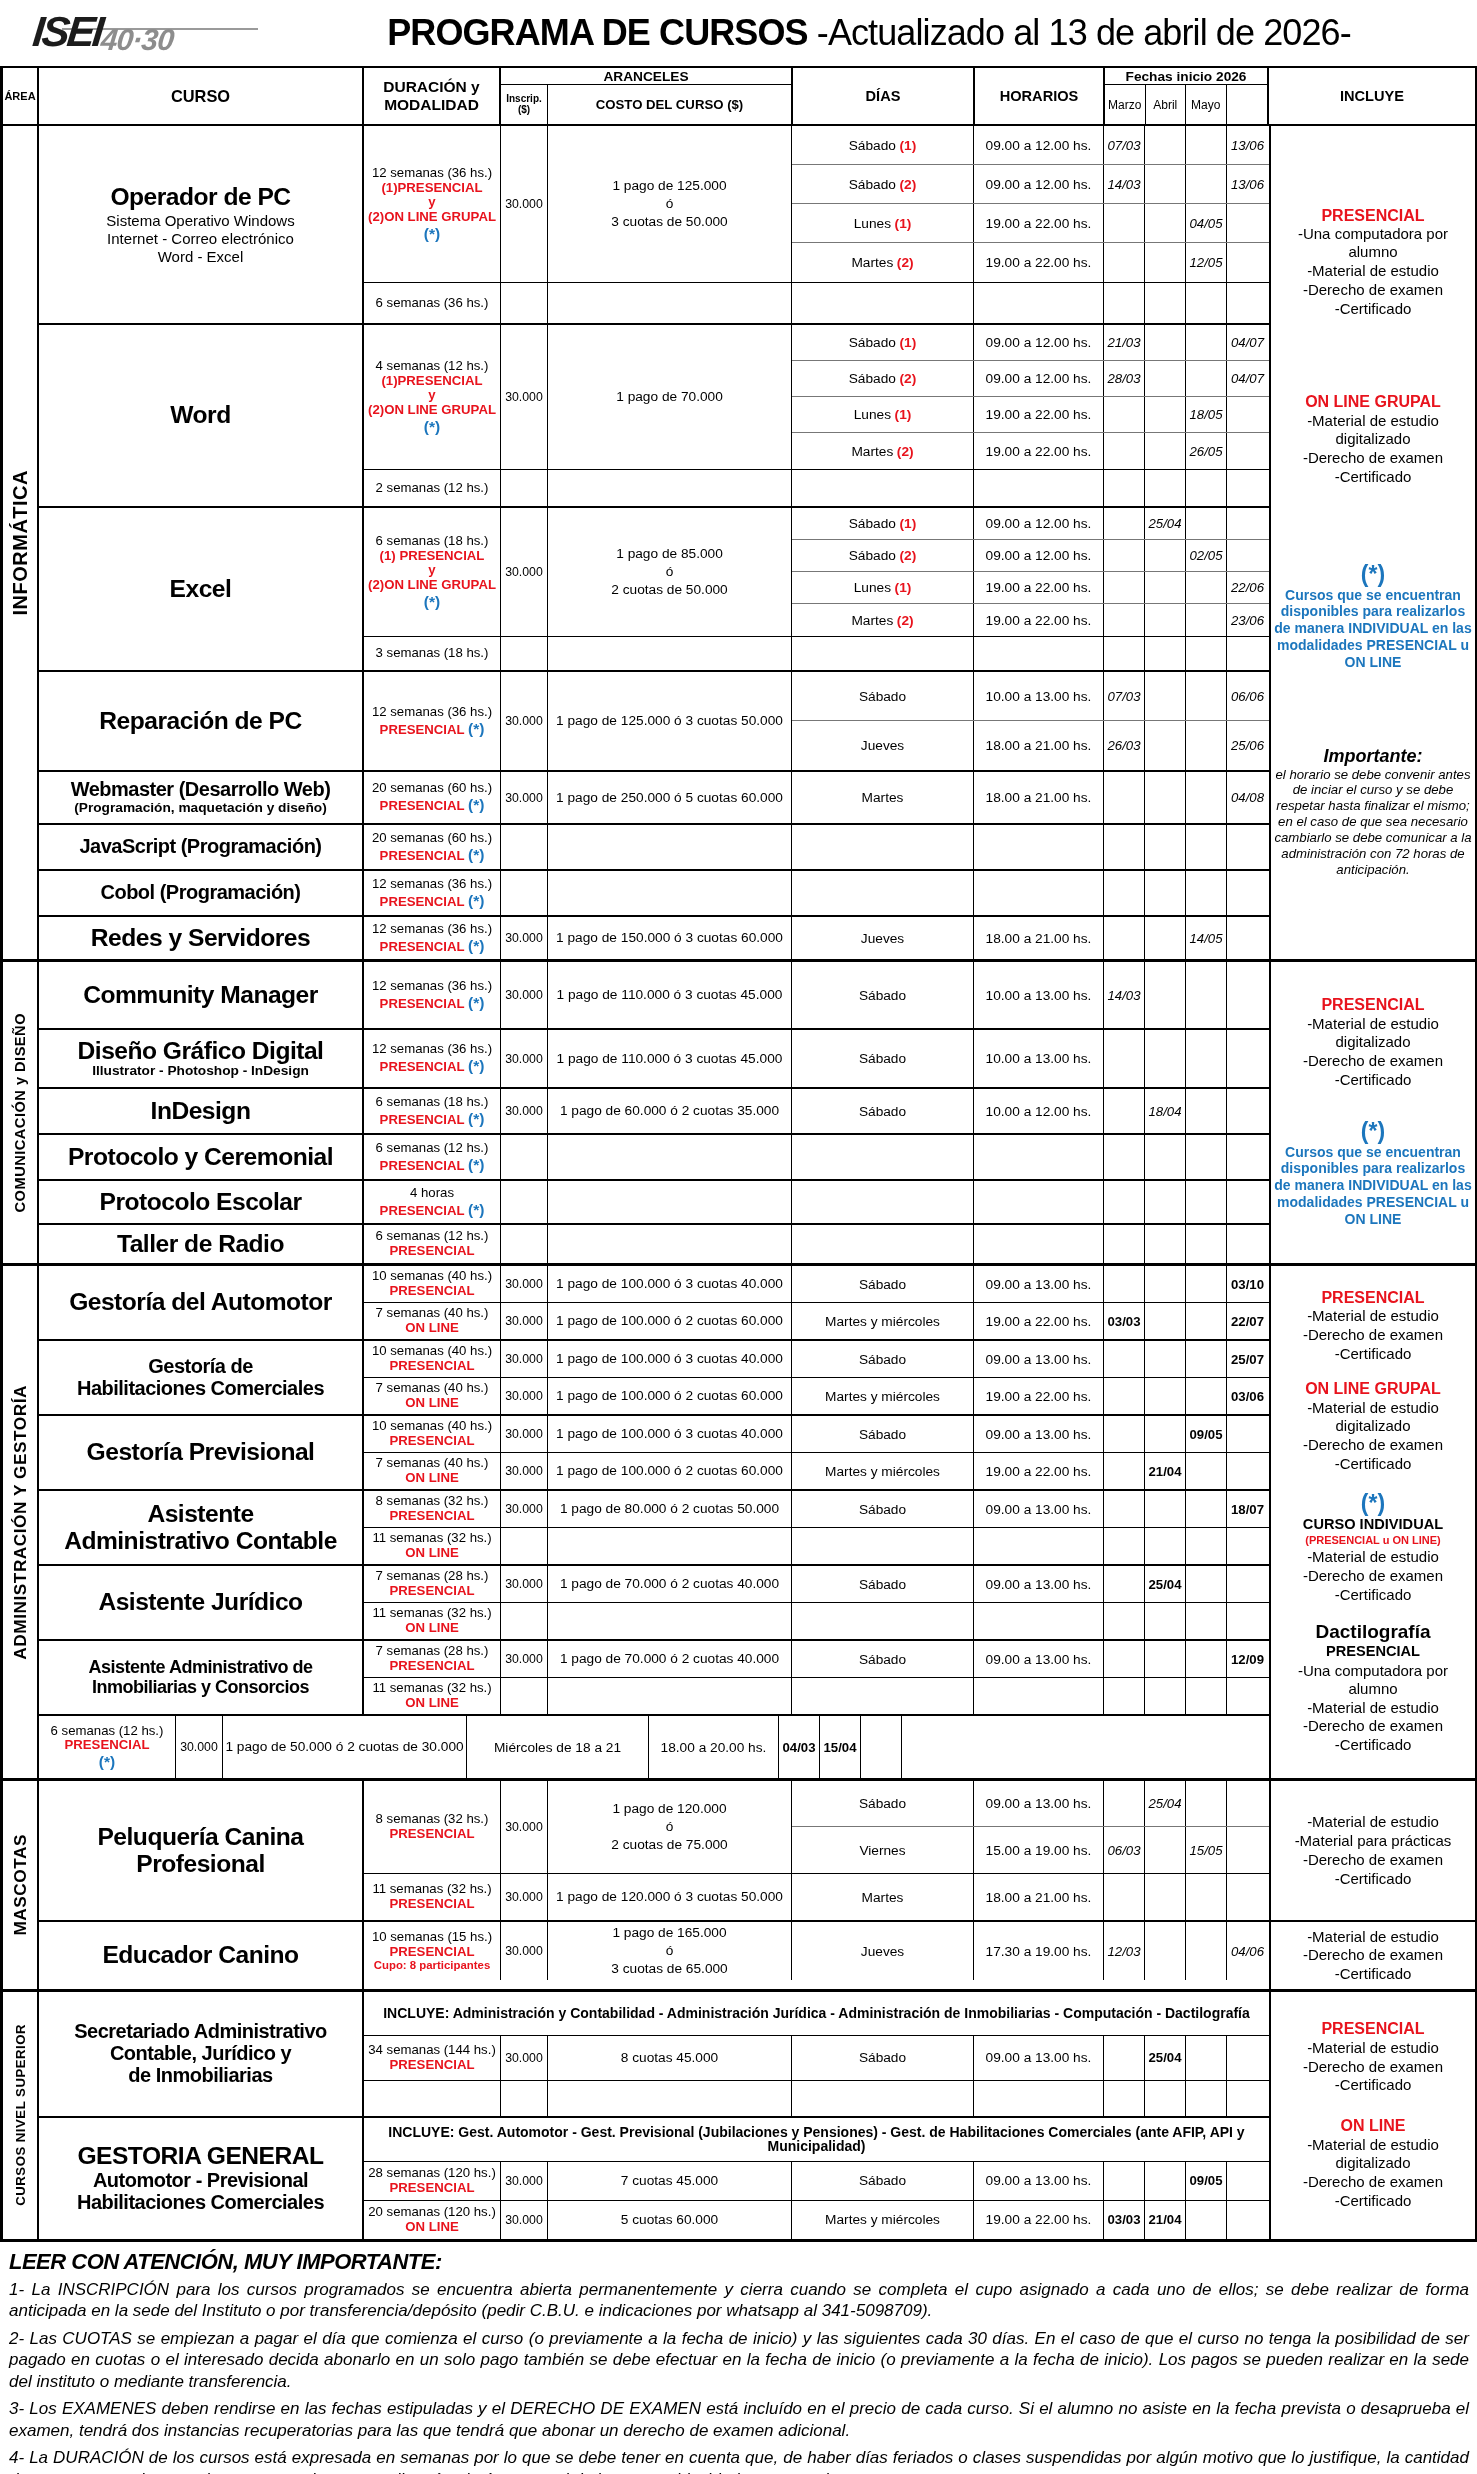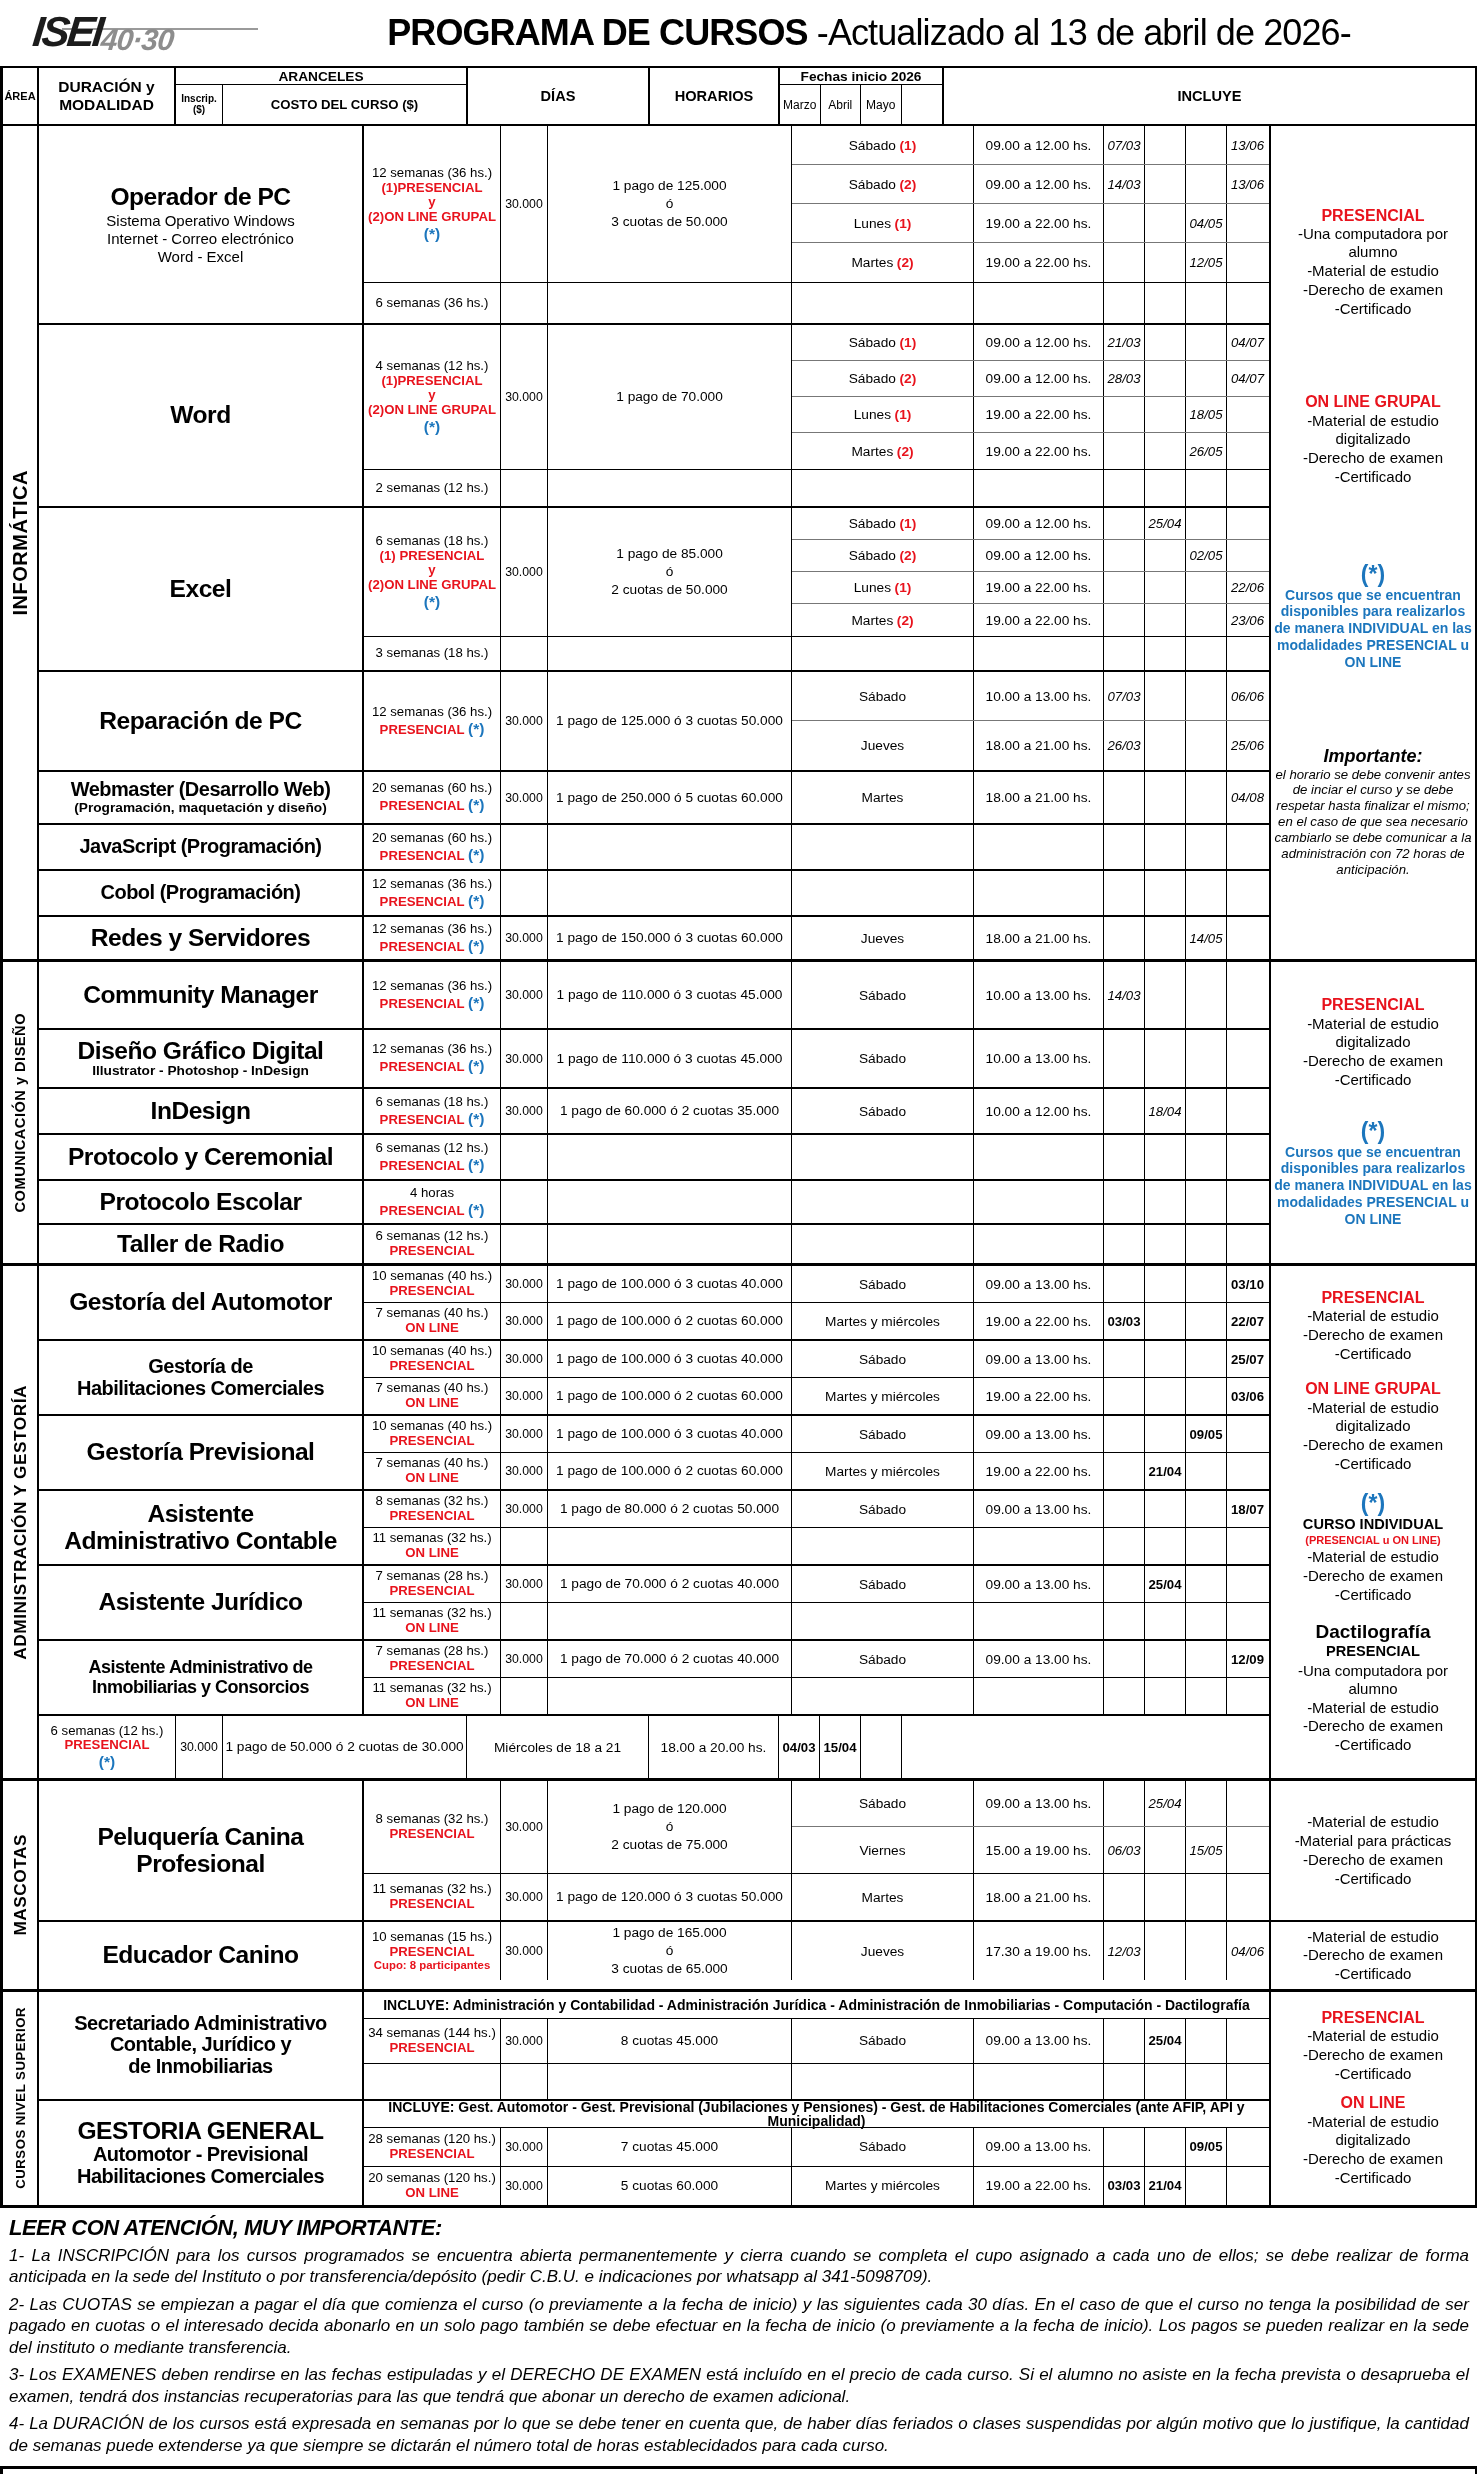--- a/index.html
+++ b/index.html
@@ -69,21 +69,21 @@
   .t-t3{font-weight:bold;font-size:18px;letter-spacing:-0.5px;}
   .t-sub{font-size:15px;font-weight:normal;margin-top:1.8px;}
   .t-subb{font-size:13.7px;font-weight:bold;}
   .variants{display:flex;flex-direction:column;}
   .variants.fixed{width:905px;}
   .variants.fill{flex:1;}
   .variant{display:flex;border-bottom:1.4px solid #000;}
   .variant:last-child{border-bottom:none;}
   .note-row{border-bottom:1.8px solid #000;font-weight:bold;font-size:14px;display:flex;
       align-items:center;justify-content:center;text-align:center;padding:1.8px 3.6px;
-      height:27px;box-sizing:border-box;line-height:1.0;}
+      height:44px;box-sizing:border-box;line-height:1.0;}
   .v-dur{width:137px;border-right:1.8px solid #000;box-sizing:border-box;display:flex;
       flex-direction:column;align-items:center;justify-content:center;text-align:center;
       padding:1.8px 0.9px;line-height:1.12;}
   .dl-k{font-size:13.2px;}
   .dl-r{color:#e8131d;font-weight:bold;font-size:13.2px;}
   .dl-b{color:#1c76bd;font-weight:bold;font-size:15.5px;}
   .dl-rs{color:#e8131d;font-weight:bold;font-size:11.4px;}
   .v-ins{width:47px;border-right:1.8px solid #000;box-sizing:border-box;display:flex;
       align-items:center;justify-content:center;font-size:12.3px;}
   .v-cost{width:244px;border-right:1.8px solid #000;box-sizing:border-box;display:flex;
@@ -134,20 +134,21 @@
       <span class="logo-isei">ISEI</span><span class="logo-4030">40·30</span>
     </div>
     <div class="maintitle">
       <span class="strong">PROGRAMA DE CURSOS</span><span class="light"> -Actualizado al 13 de abril de 2026-</span>
     </div>
   </div>
 
   <div class="tbl">
     <div class="thead">
       <div class="hc w-area">ÁREA</div>
+      <div class="hc w-curso">CURSO</div>
       <div class="hc w-dur">DURACIÓN y MODALIDAD</div>
       <div class="hc w-aran">
         <div class="hstack" style="width:100%;height:100%;">
           <div class="top">ARANCELES</div>
           <div class="bot">
             <div class="h-ins">
               <span>Inscrip.</span>
               <span>($)</span>
             </div>
             <div class="h-cost">COSTO DEL CURSO ($)</div>

